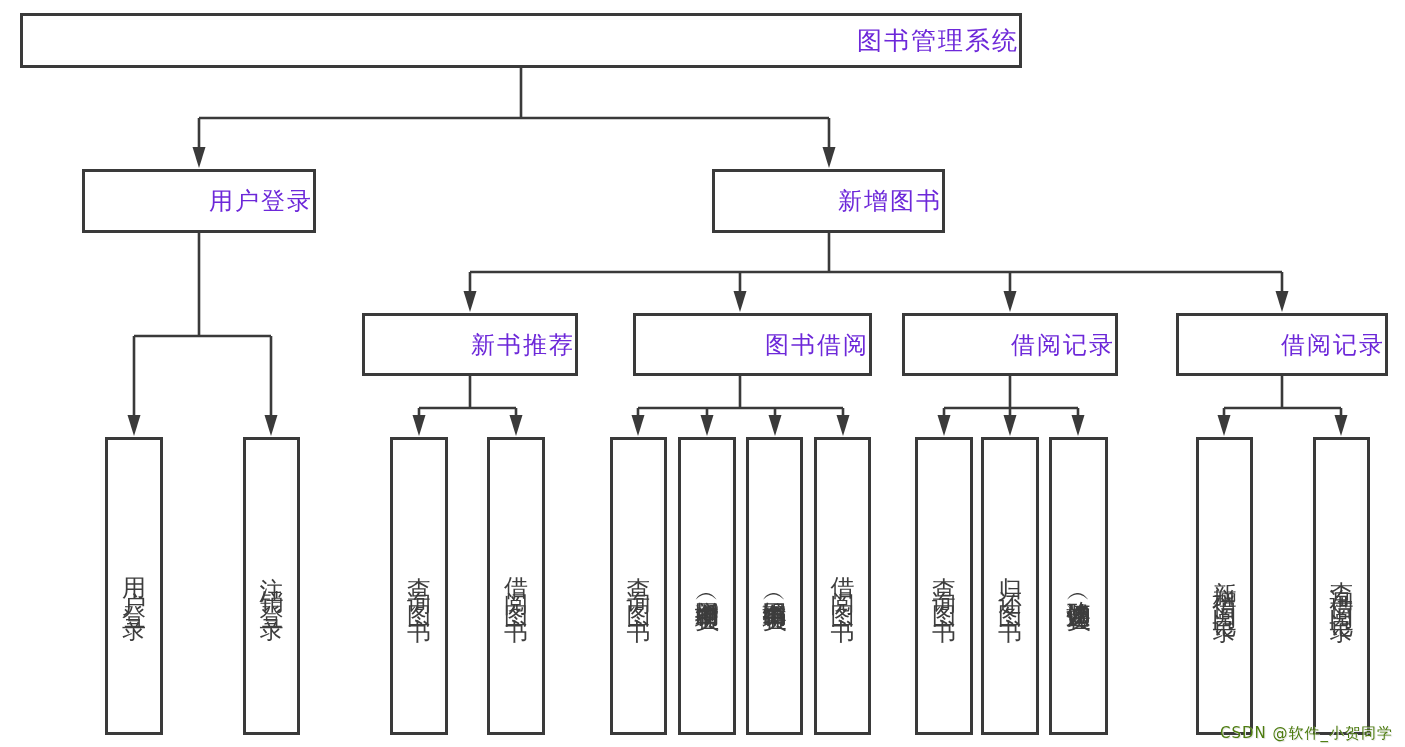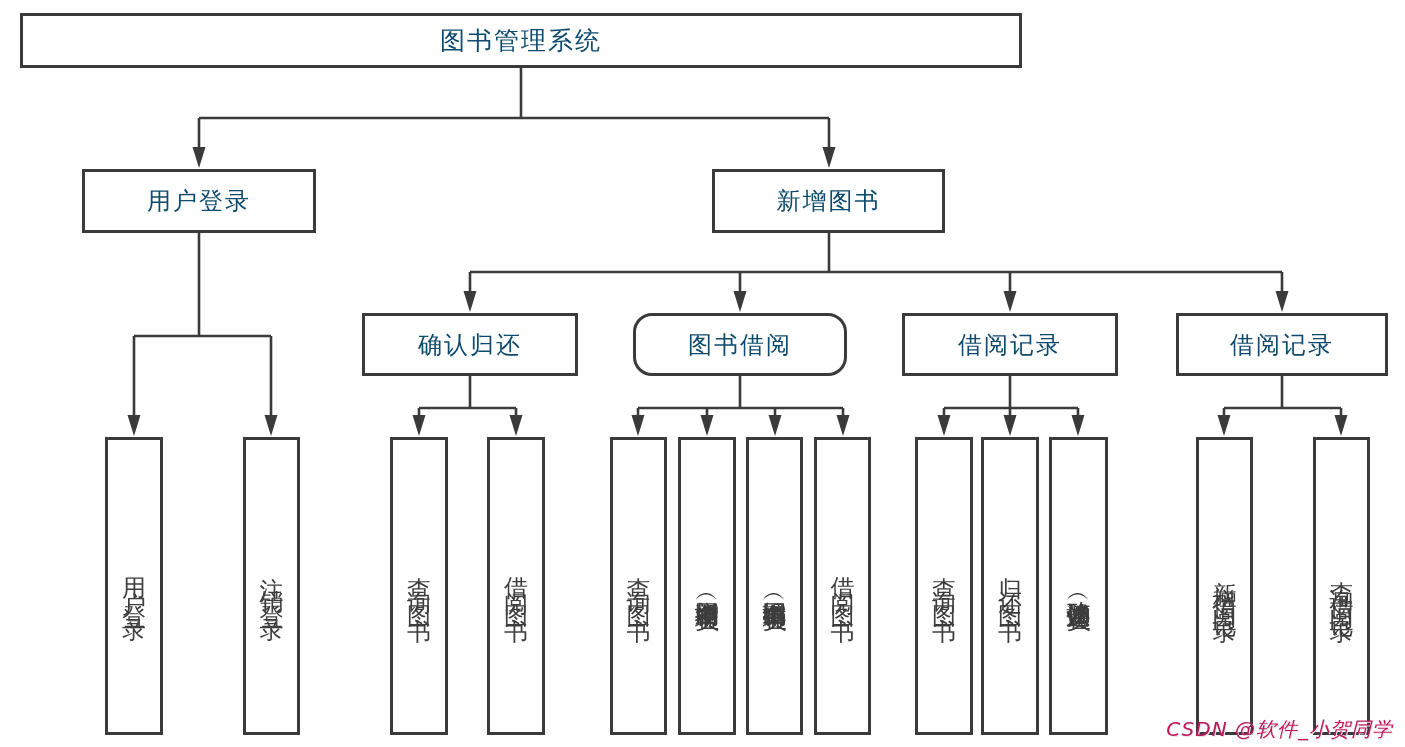--- a/index.html
+++ b/index.html
@@ -17,23 +17,23 @@
     width: 1405px; height: 747px;
     pointer-events: none;
   }
   .hbox {
     position: absolute;
     box-sizing: border-box;
     border: 3px solid #3a3a3a;
     background: #ffffff;
     display: flex;
     align-items: center;
-    justify-content: center;
+    justify-content: flex-end;
     font-size: 24px;
-    color: #0c4a6e;
+    color: #6d28d9;
     letter-spacing: 2px;
     white-space: nowrap;
   }
   .vbox {
     position: absolute;
     box-sizing: border-box;
     border: 3px solid #3a3a3a;
     background: #ffffff;
     display: flex;
     align-items: center;
@@ -46,27 +46,26 @@
     height: 298px;
     overflow: hidden;
   }
   .ls-wide  { letter-spacing: 14px; }
   .ls-mid   { letter-spacing: 8px;  }
   .ls-tight { letter-spacing: 1px;  }
   .watermark {
     position: absolute;
     right: 12px;
     bottom: 4px;
-    font-size: 20px;
-    color: #be185d;
+    font-size: 15px;
+    color: #4d7c0f;
     text-shadow: 1px 1px 0 #e8e8e8;
     letter-spacing: 1px;
     z-index: 5;
     white-space: nowrap;
-    font-style: italic;
   }
 </style>
 </head>
 <body>
 
 <div class="canvas">
 
   <svg class="connectors" viewBox="0 0 1405 747" xmlns="http://www.w3.org/2000/svg">
     <g stroke="#3a3a3a" stroke-width="2.6" fill="none">
 
@@ -115,23 +114,23 @@
   </div>
 
   <div class="hbox" style="left:82px; top:169px; width:234px; height:64px;">
     <span>用户登录</span>
   </div>
   <div class="hbox" style="left:712px; top:169px; width:233px; height:64px;">
     <span>新增图书</span>
   </div>
 
   <div class="hbox" style="left:362px; top:313px; width:216px; height:63px;">
-    <span>确认归还</span>
+    <span>新书推荐</span>
   </div>
-  <div class="hbox" style="left:633px; top:313px; width:214px; height:63px;border-radius:19px;">
+  <div class="hbox" style="left:633px; top:313px; width:239px; height:63px;">
     <span>图书借阅</span>
   </div>
   <div class="hbox" style="left:902px; top:313px; width:216px; height:63px;">
     <span>借阅记录</span>
   </div>
   <div class="hbox" style="left:1176px; top:313px; width:212px; height:63px;">
     <span>借阅记录</span>
   </div>
 
   <div class="vbox ls-wide" style="left:105px;">

